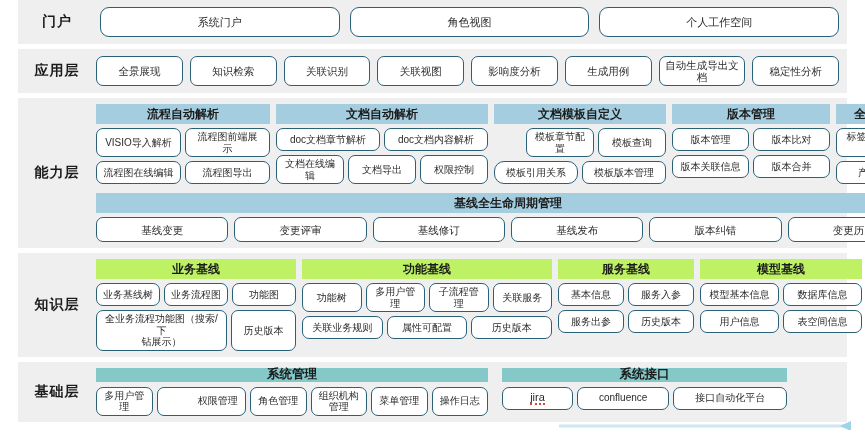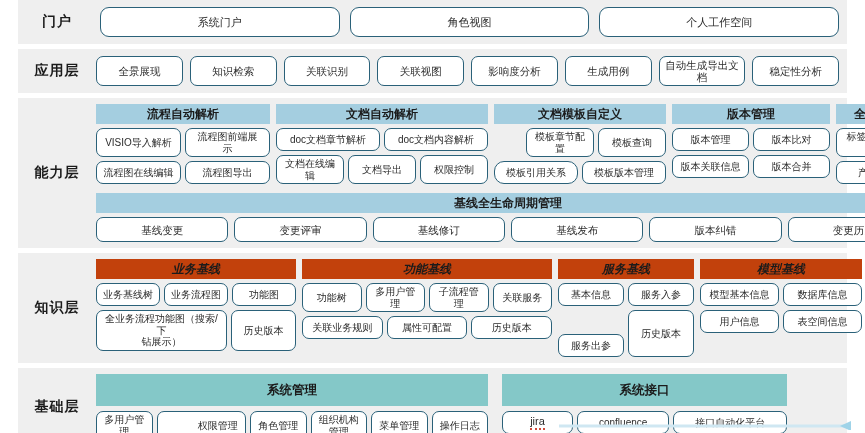--- a/index.html
+++ b/index.html
@@ -79,22 +79,22 @@
   .group-head {
     height: 20px;
     display: flex;
     align-items: center;
     justify-content: center;
     font-size: 12px;
     font-weight: bold;
     color: #1b1b1b;
   }
   .group-head.cap { background: #a4cee0; }
-  .group-head.know { background: #c2410c; font-style: italic; }
-  .group-head.base { background: #84c8c8; height: 32px; font-size: 12.5px; }
+  .group-head.know { background: #bef264; }
+  .group-head.base { background: #84c8c8; height: 14px; font-size: 12.5px; }
   .group-rows { display: flex; flex-direction: column; gap: 4px; }
   .group-line { display: flex; gap: 4px; }
   .group-line .pill { flex: 1; }
 
   
   .band { display: flex; flex-direction: column; gap: 4px; margin-top: 4px; }
   .band-head {
     height: 20px;
     background: #a4cee0;
     display: flex; align-items: center; justify-content: center;
@@ -264,21 +264,21 @@
             </div>
           </div>
           <div class="group" style="flex: 0 0 136px;">
             <div class="group-head know">服务基线</div>
             <div class="group-rows">
               <div class="group-line">
                 <div class="pill" style="flex: 1 1 0%;">基本信息</div>
                 <div class="pill" style="flex: 1 1 0%;">服务入参</div>
               </div>
               <div class="group-line">
-                <div class="pill" style="flex: 1 1 0%; margin-top: 24px;">服务出参</div>
+                <div class="pill" style="flex: 1 1 0%;">服务出参</div>
                 <div class="pill" style="flex: 1 1 0%;">历史版本</div>
               </div>
             </div>
           </div>
           <div class="group" style="flex: 0 0 162px;">
             <div class="group-head know">模型基线</div>
             <div class="group-rows">
               <div class="group-line">
                 <div class="pill" style="flex: 1 1 0%;">模型基本信息</div>
                 <div class="pill" style="flex: 1 1 0%;">数据库信息</div>

